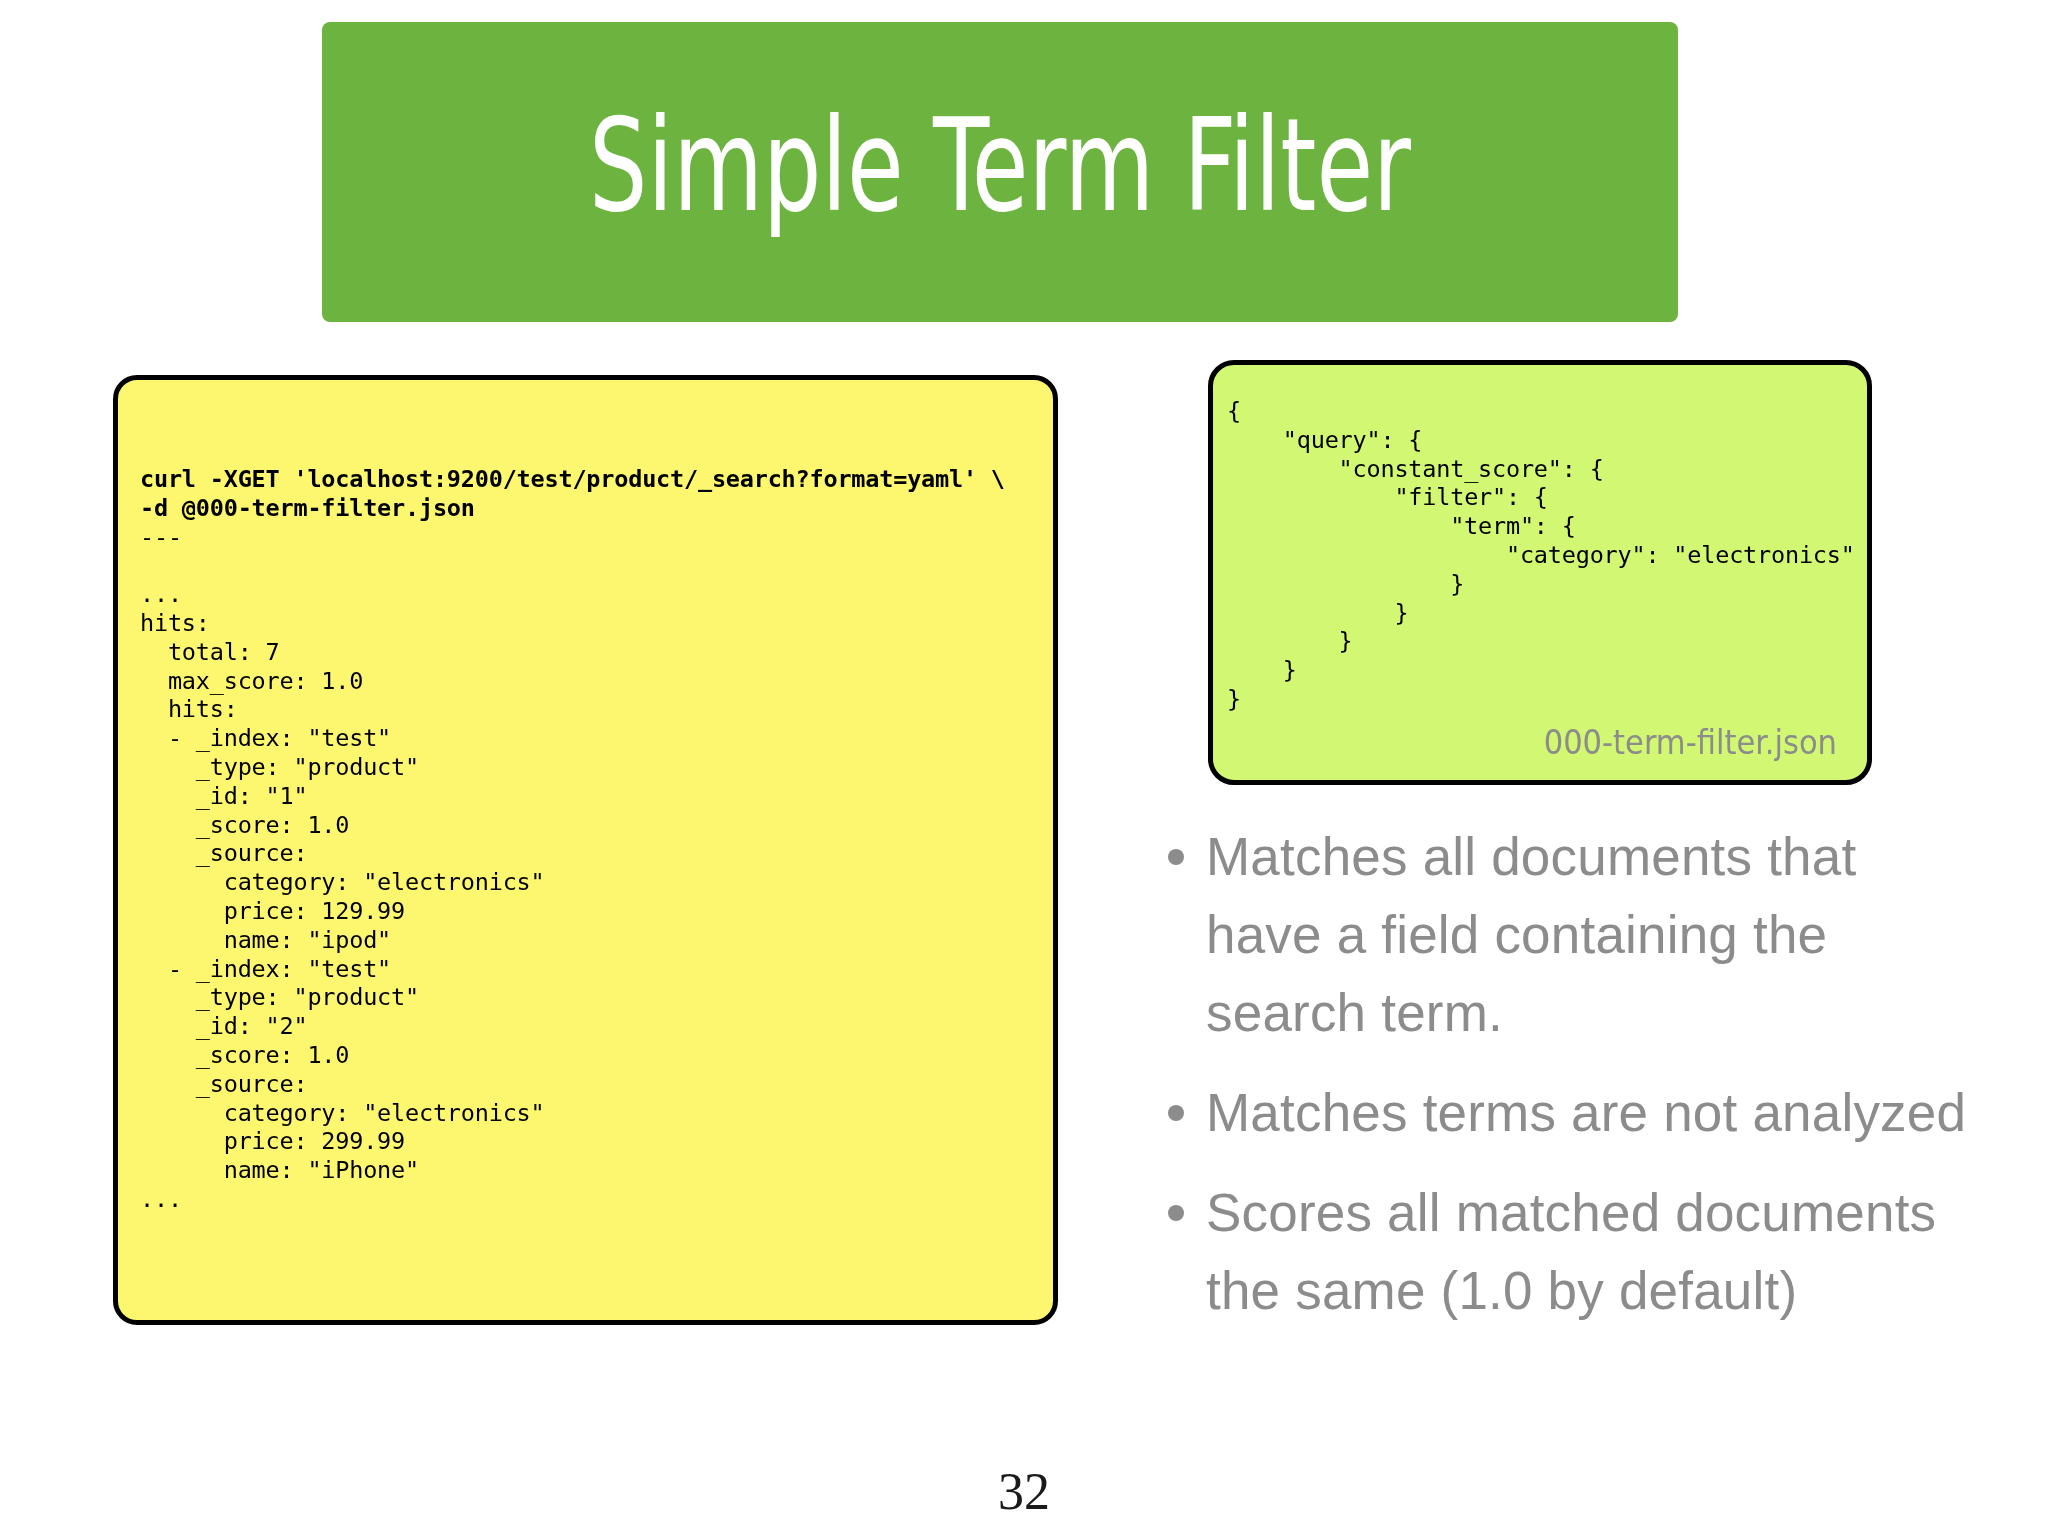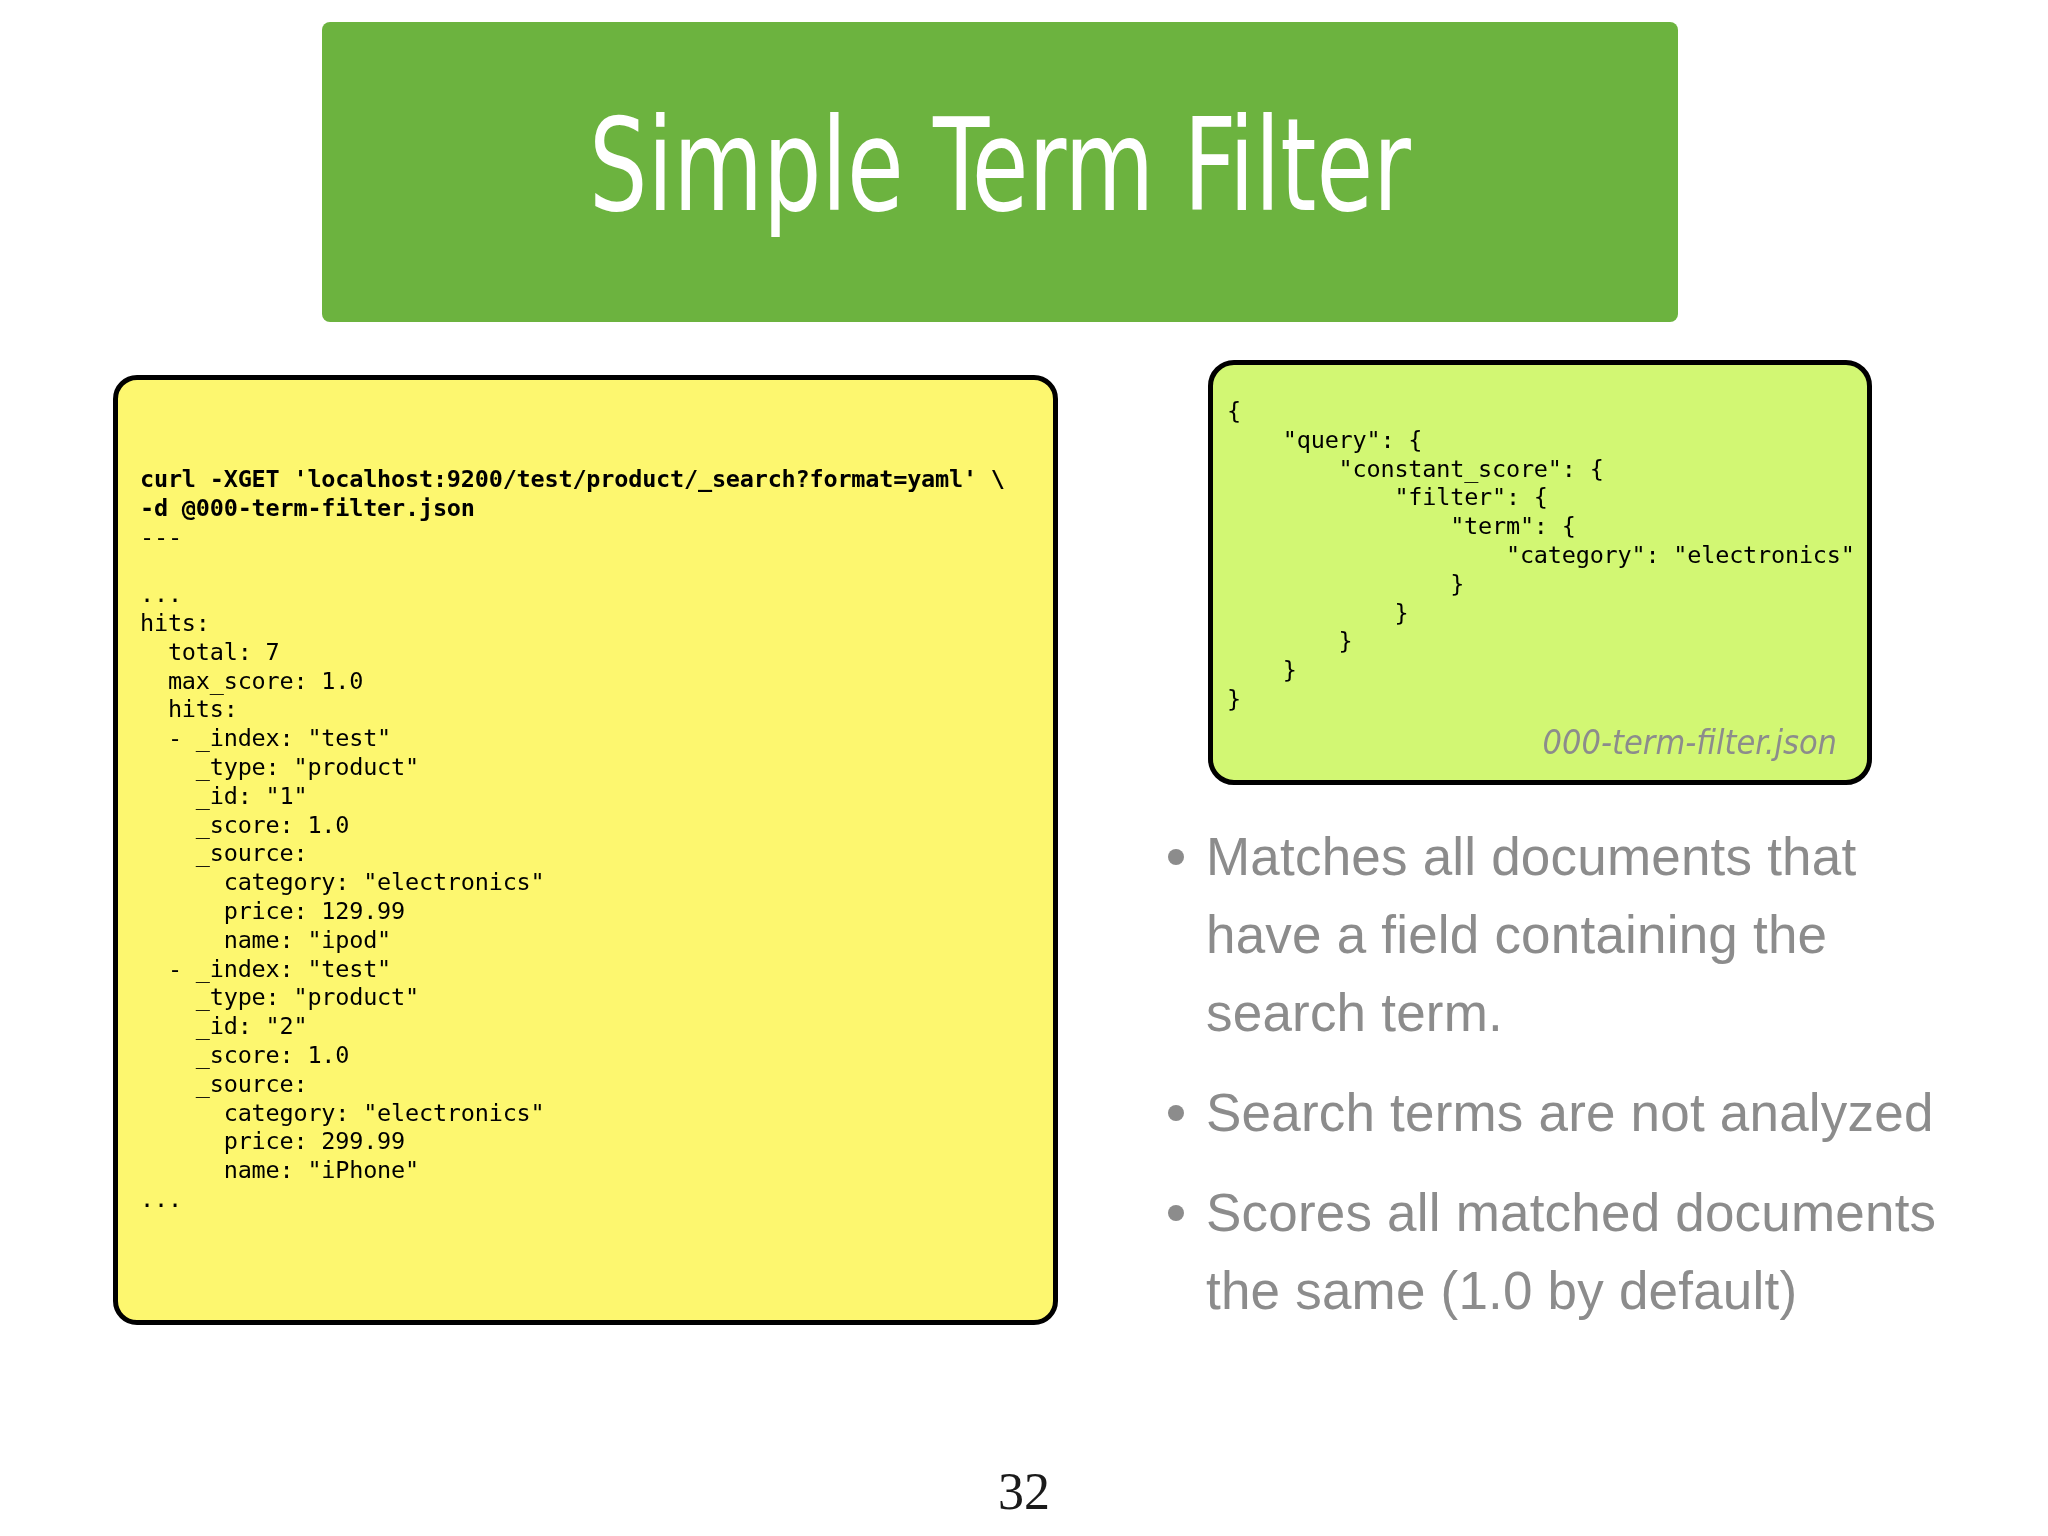--- a/index.html
+++ b/index.html
@@ -98,21 +98,20 @@
     white-space: pre-wrap;
     word-break: break-word;
     letter-spacing: -0.2px;
   }
   #green-filename {
     position: absolute;
     right: 30px;
     bottom: 18px;
     font-family: "DejaVu Sans Condensed", "Liberation Sans Narrow", "Liberation Sans", sans-serif;
     font-size: 34px;
-    font-style: italic;
     color: #8c8c8c;
     white-space: nowrap;
   }
 
   
   #bullet-list {
     position: absolute;
     left: 1150px;
     top: 818px;
     width: 820px;
@@ -213,21 +212,21 @@
   <div id="green-filename">000-term-filter.json</div>
 </div>
 
 <div id="bullet-list">
   <div class="bullet-item">
     <span class="bullet-marker"></span>
     <span>Matches all documents that have a field containing the search term.</span>
   </div>
   <div class="bullet-item">
     <span class="bullet-marker"></span>
-    <span>Search terms are not analyzed</span>
+    <span>Matches terms are not analyzed</span>
   </div>
   <div class="bullet-item">
     <span class="bullet-marker"></span>
     <span>Scores all matched documents the same (1.0 by default)</span>
   </div>
 </div>
 
 <div id="page-number">32</div>
 
 </body></html>

